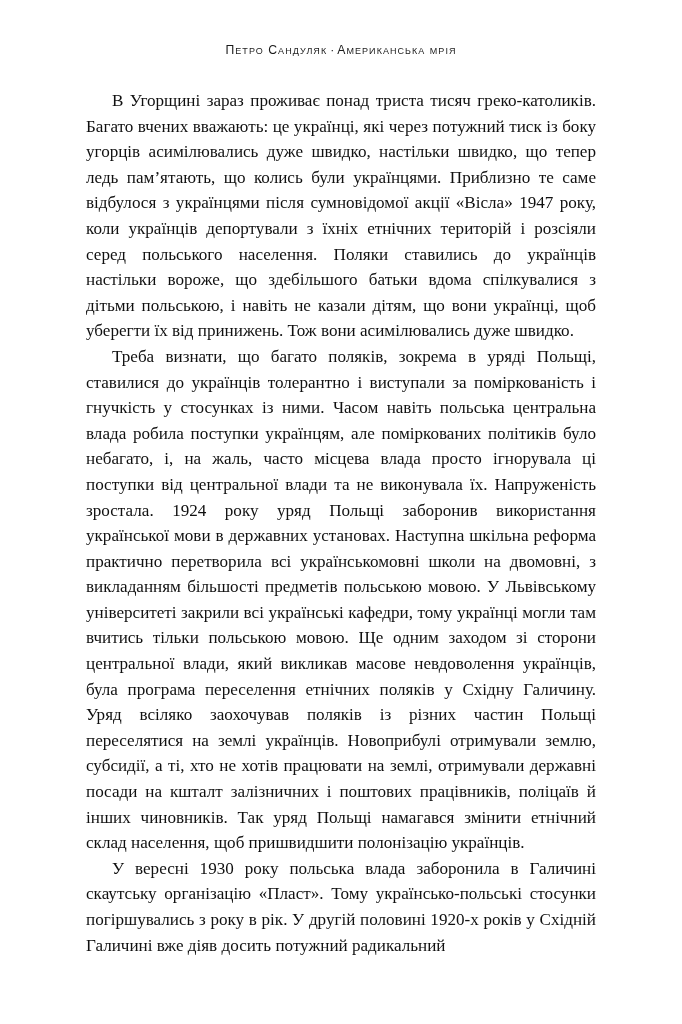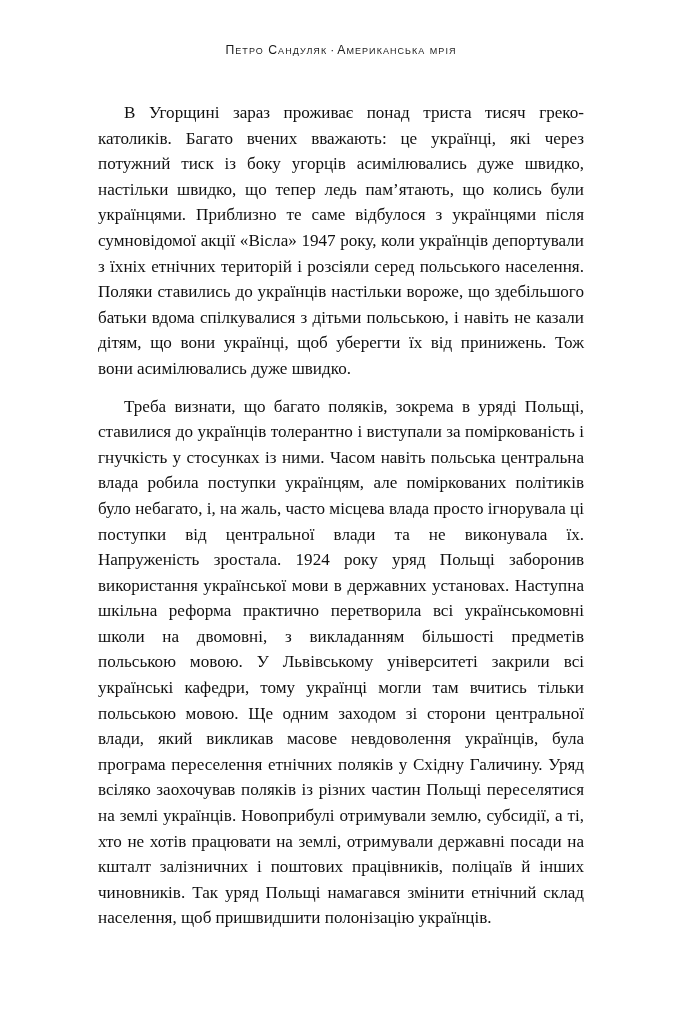--- a/index.html
+++ b/index.html
@@ -47,21 +47,21 @@
     font-family: "Liberation Serif", "DejaVu Serif", serif;
     font-size: 17.1px;
     line-height: 25.6px;
     color: #101010;
     text-align: justify;
     text-justify: inter-word;
     -webkit-hyphens: manual;
     hyphens: manual;
   }
   .textblock p {
-    margin: 12px;
+    margin: 0;
     text-indent: 26px;
     text-align: justify;
   }
   
 
   
   .folio {
     position: absolute;
     left: 0;
     right: 0;
@@ -78,16 +78,17 @@
 
 <div class="page">
 
   <div class="running-head">
     <span>Петро Сандуляк</span><span class="sep">·</span><span>Американська мрія</span>
   </div>
 
   <div class="textblock">
     <p>В Угорщині зараз проживає понад триста тисяч греко-католиків. Багато вчених вважають: це українці, які через потужний тиск із боку угорців асимілювались дуже швидко, настільки швидко, що тепер ледь памʼятають, що колись були українцями. Приблизно те саме відбулося з українцями після сумновідомої акції «Вісла» 1947 року, коли українців депортували з їхніх етнічних територій і розсіяли серед польського населення. Поляки ставились до українців настільки вороже, що здебільшого батьки вдома спілкувалися з дітьми польською, і навіть не казали дітям, що вони українці, щоб уберегти їх від принижень. Тож вони асимілювались дуже швидко.</p>
     <p>Треба визнати, що багато поляків, зокрема в уряді Польщі, ставилися до українців толерантно і виступали за поміркованість і гнучкість у стосунках із ними. Часом навіть польська центральна влада робила поступки українцям, але поміркованих політиків було небагато, і, на жаль, часто місцева влада просто ігнорувала ці поступки від центральної влади та не виконувала їх. Напруженість зростала. 1924 року уряд Польщі заборонив використання української мови в державних установах. Наступна шкільна реформа практично перетворила всі українськомовні школи на двомовні, з викладанням більшості предметів польською мовою. У Львівському університеті закрили всі українські кафедри, тому українці могли там вчитись тільки польською мовою. Ще одним заходом зі сторони центральної влади, який викликав масове невдоволення українців, була програма переселення етнічних поляків у Східну Галичину. Уряд всіляко заохочував поляків із різних частин Польщі переселятися на землі українців. Новоприбулі отримували землю, субсидії, а ті, хто не хотів працювати на землі, отримували державні посади на кшталт залізничних і поштових працівників, поліцаїв й інших чиновників. Так уряд Польщі намагався змінити етнічний склад населення, щоб пришвидшити полонізацію українців.</p>
+    <p>У вересні 1930 року польська влада заборонила в Галичині скаутську організацію «Пласт». Тому українсько-польські стосунки погіршувались з року в рік. У другій половині 1920-х років у Східній Галичині вже діяв досить потужний радикальний</p>
   </div>
 
 
 </div>
 
 </body></html>

